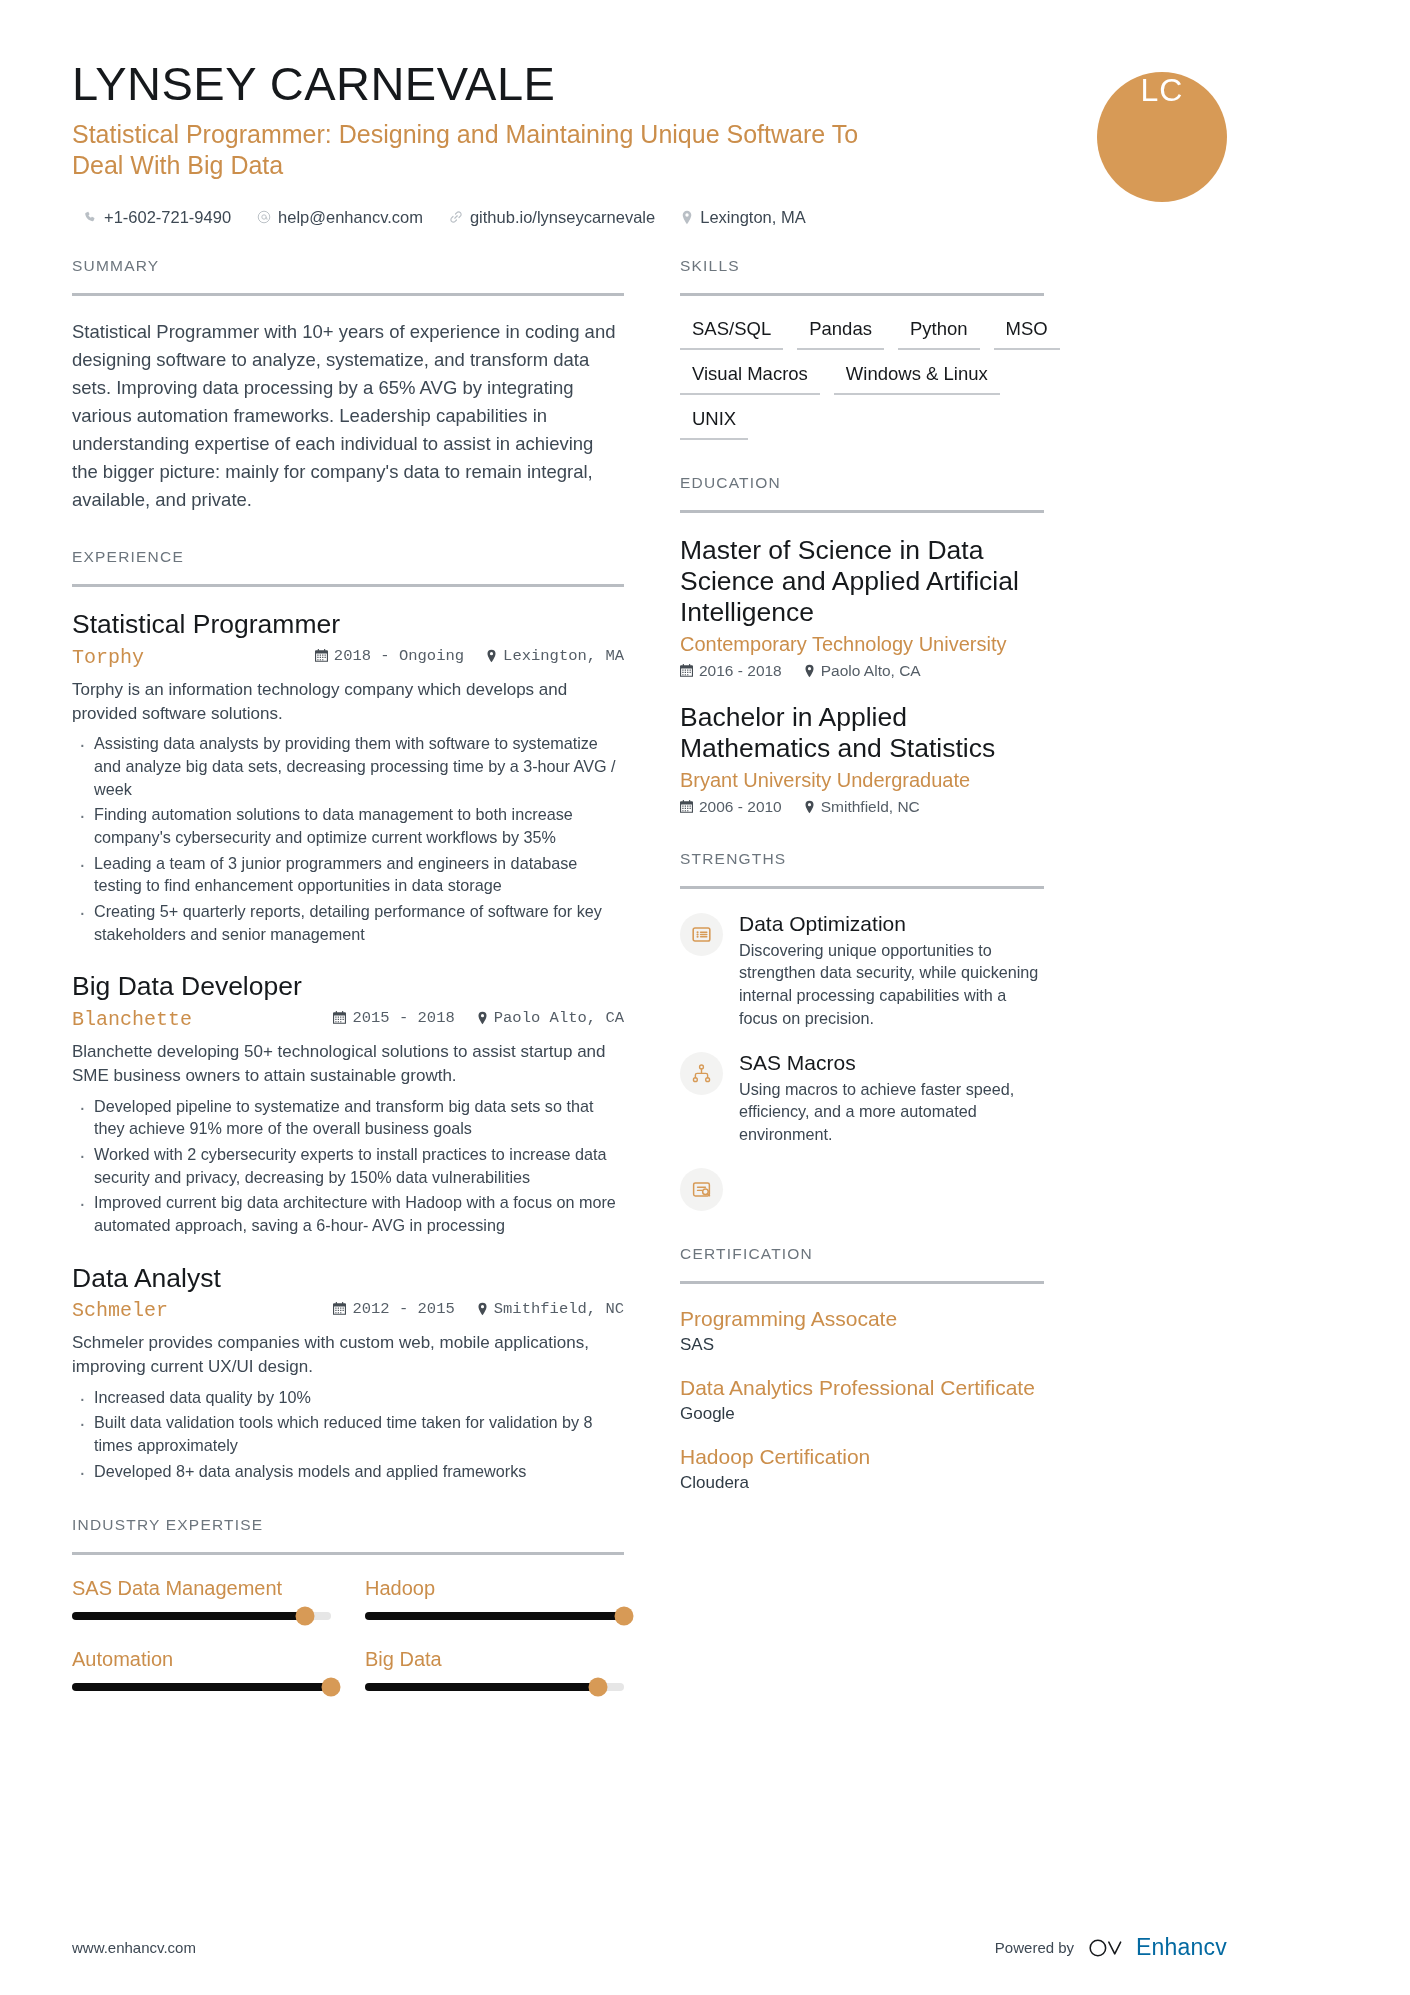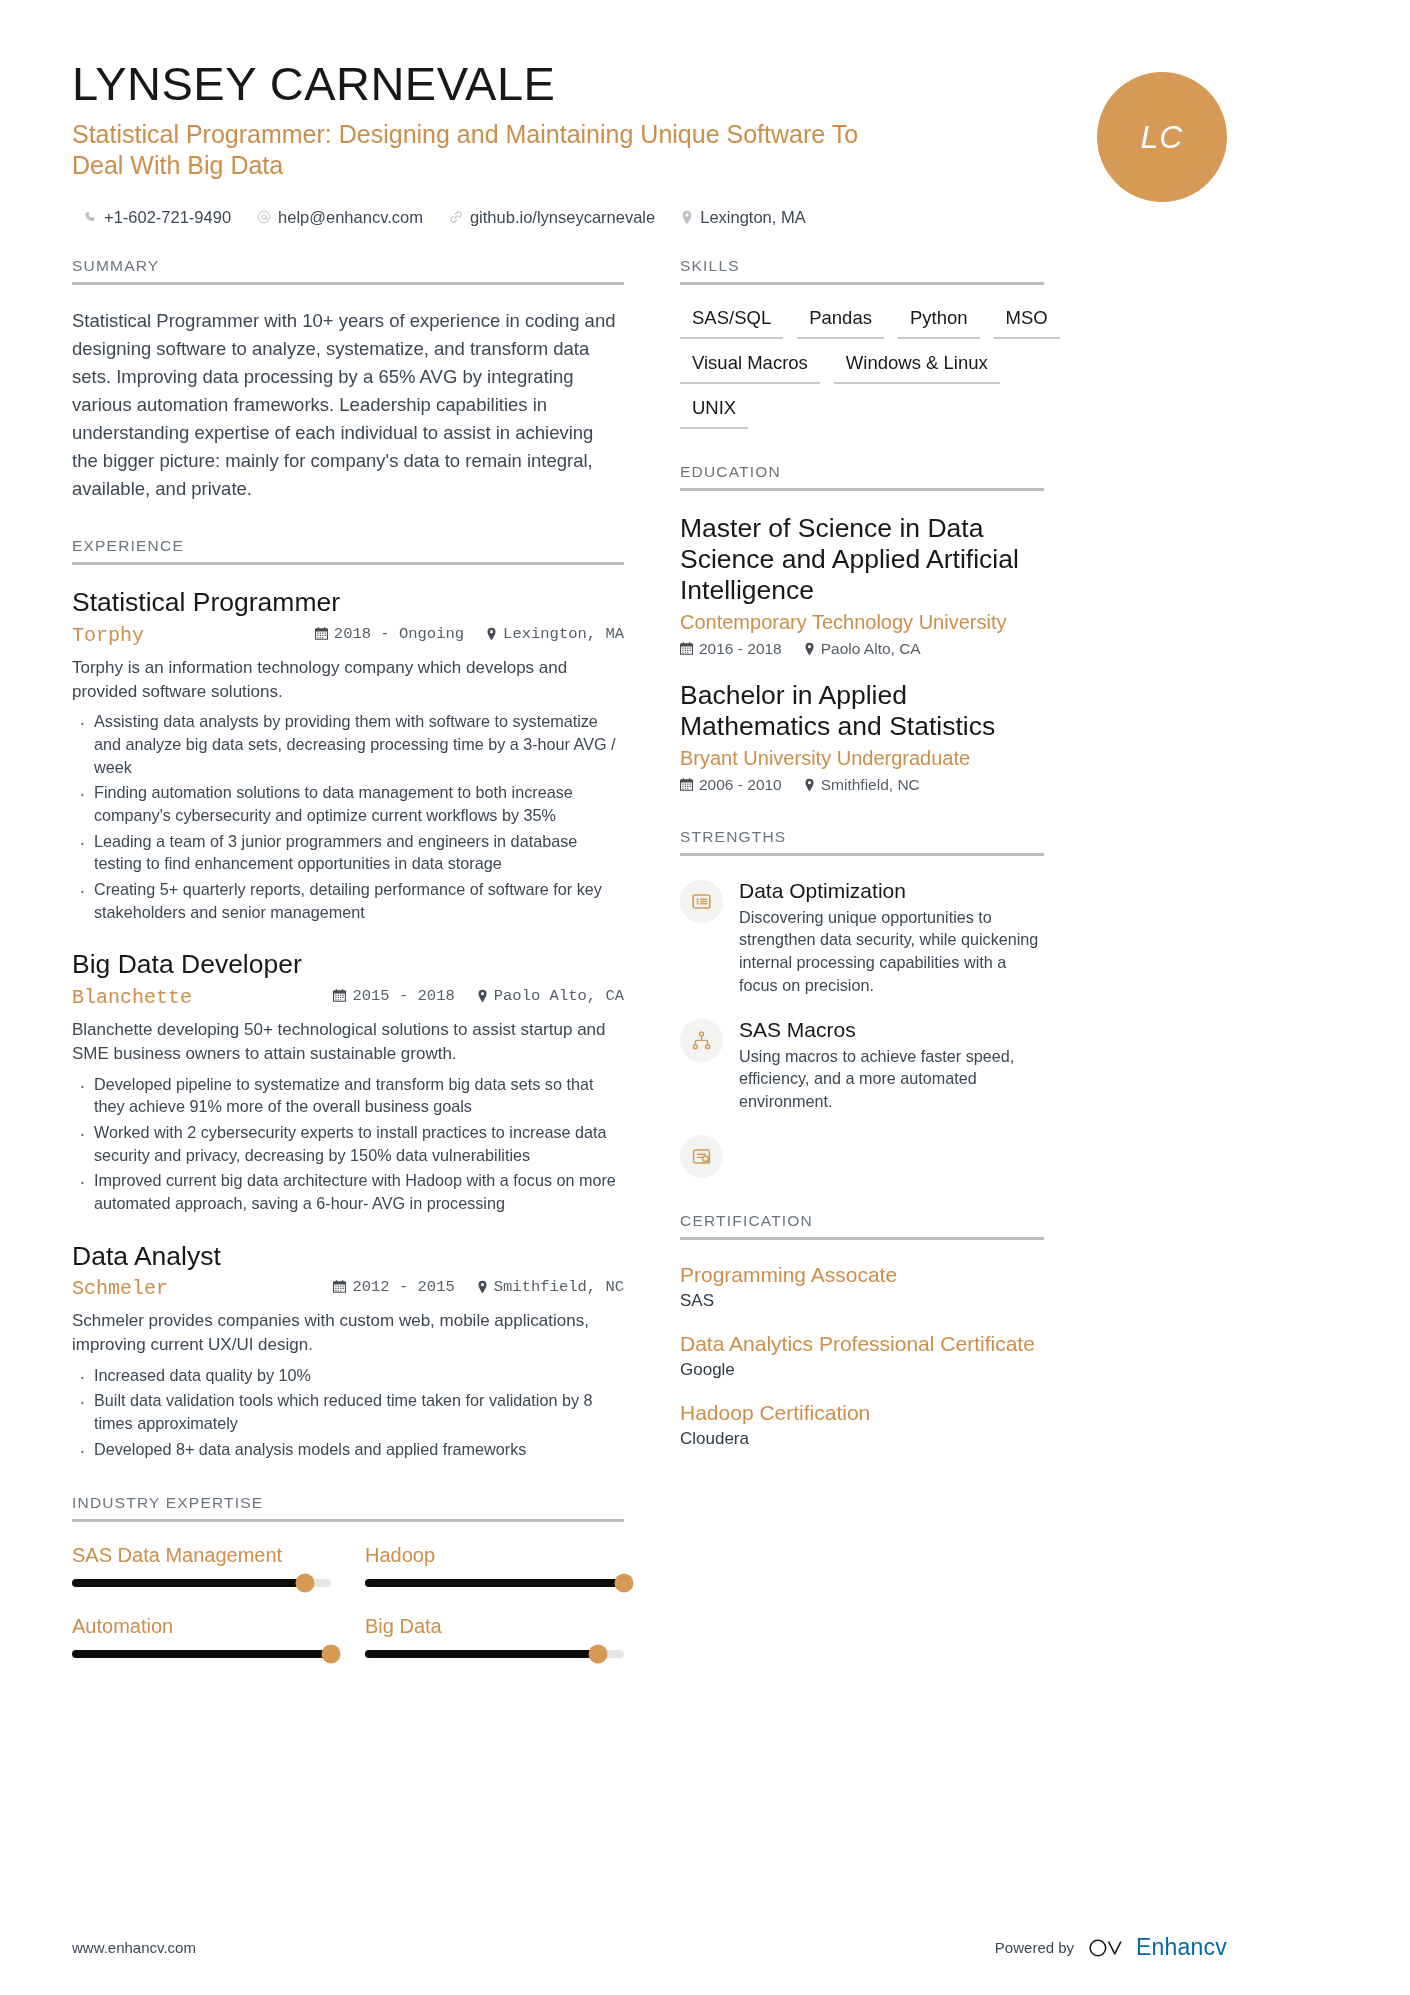--- a/index.html
+++ b/index.html
@@ -37,26 +37,24 @@
   }
   .avatar {
     position: absolute;
     right: 0px;
     top: 14px;
     width: 130px;
     height: 130px;
     border-radius: 50%;
     background: #d79a56;
     display: flex;
-    align-items: center;
     justify-content: center;
     color: #ffffff;
     font-size: 32px;
     letter-spacing: 1px;
-    font-style: italic;
   }
   .contact-row {
     margin-top: 26px;
     display: flex;
     align-items: center;
     gap: 26px;
     flex-wrap: wrap;
     padding-left: 12px;
   }
   .contact-item {
@@ -77,21 +75,21 @@
     align-items: flex-start;
   }
   .col-left  { width: 552px; flex: 0 0 552px; }
   .col-right { width: 364px; flex: 0 0 364px; }
 
   .sec-title {
     font-size: 15.5px;
     letter-spacing: 1.2px;
     color: #6c757d;
     text-transform: uppercase;
-    padding-bottom: 7px;
+    padding-bottom: 18px;
     font-weight: 400;
   }
   .sec-rule {
     height: 3px;
     background: #b9bdc2;
     width: 100%;
     margin-bottom: 22px;
   }
   .section { margin-bottom: 34px; }
 

